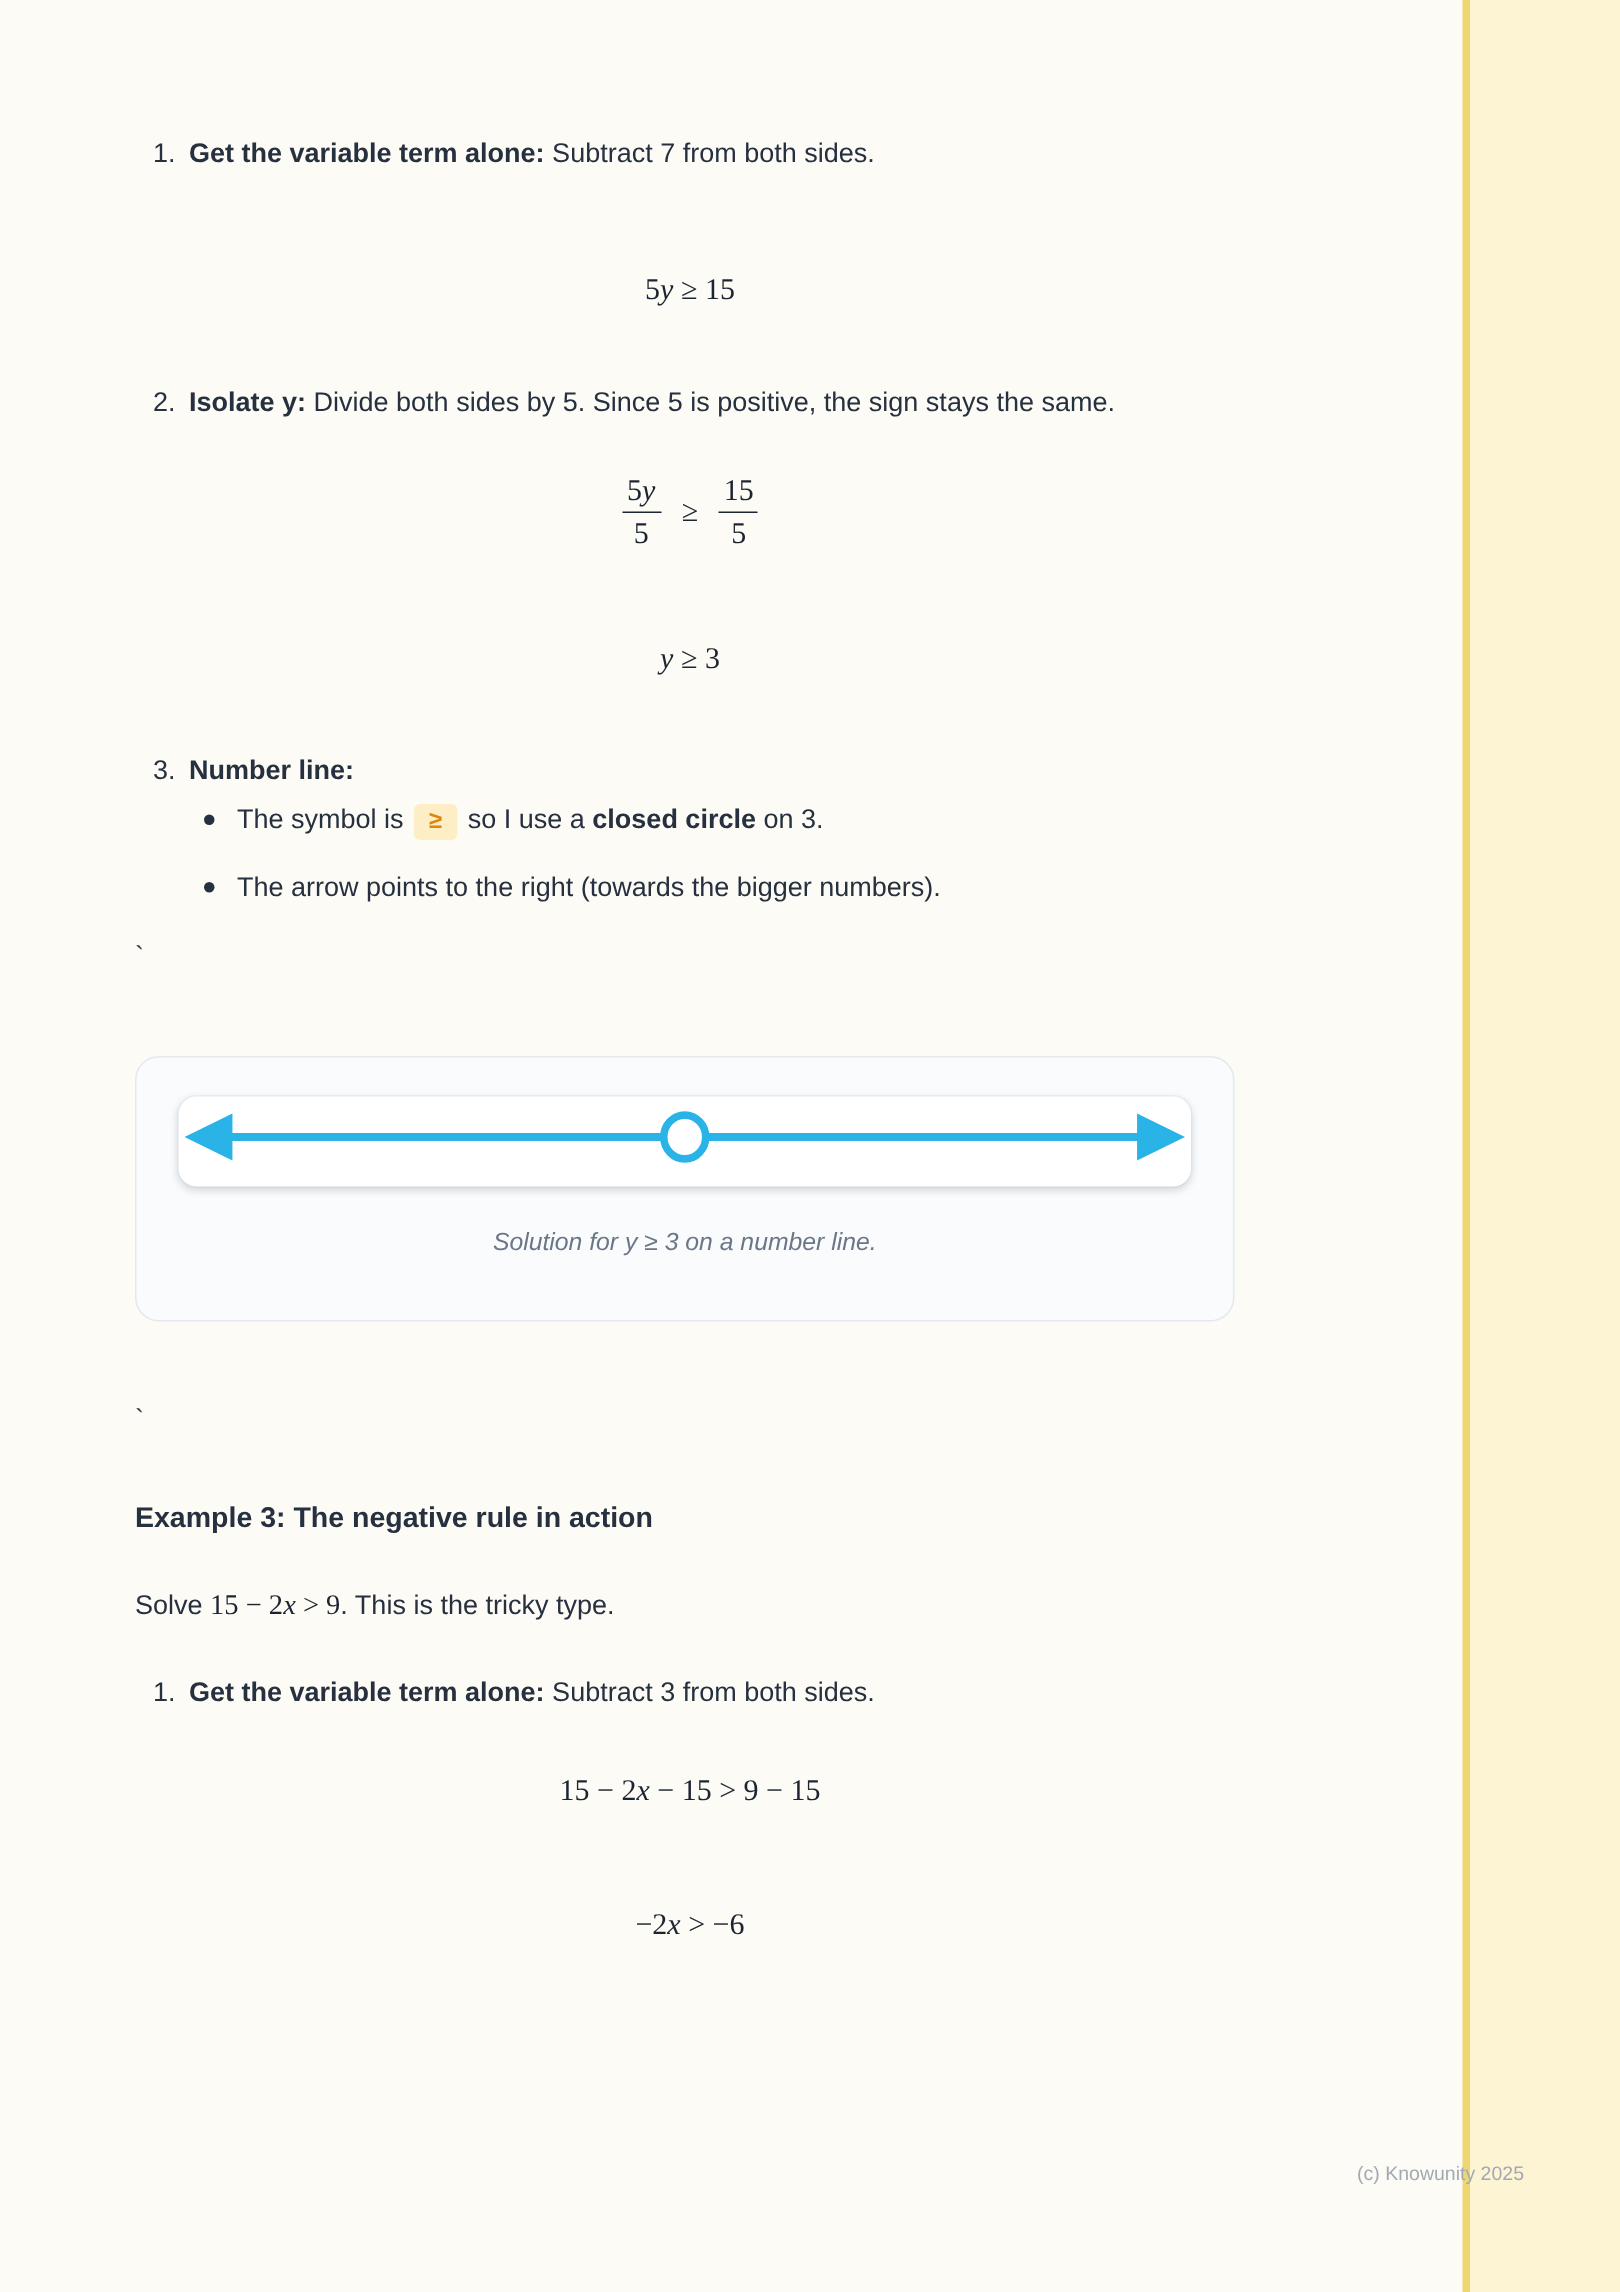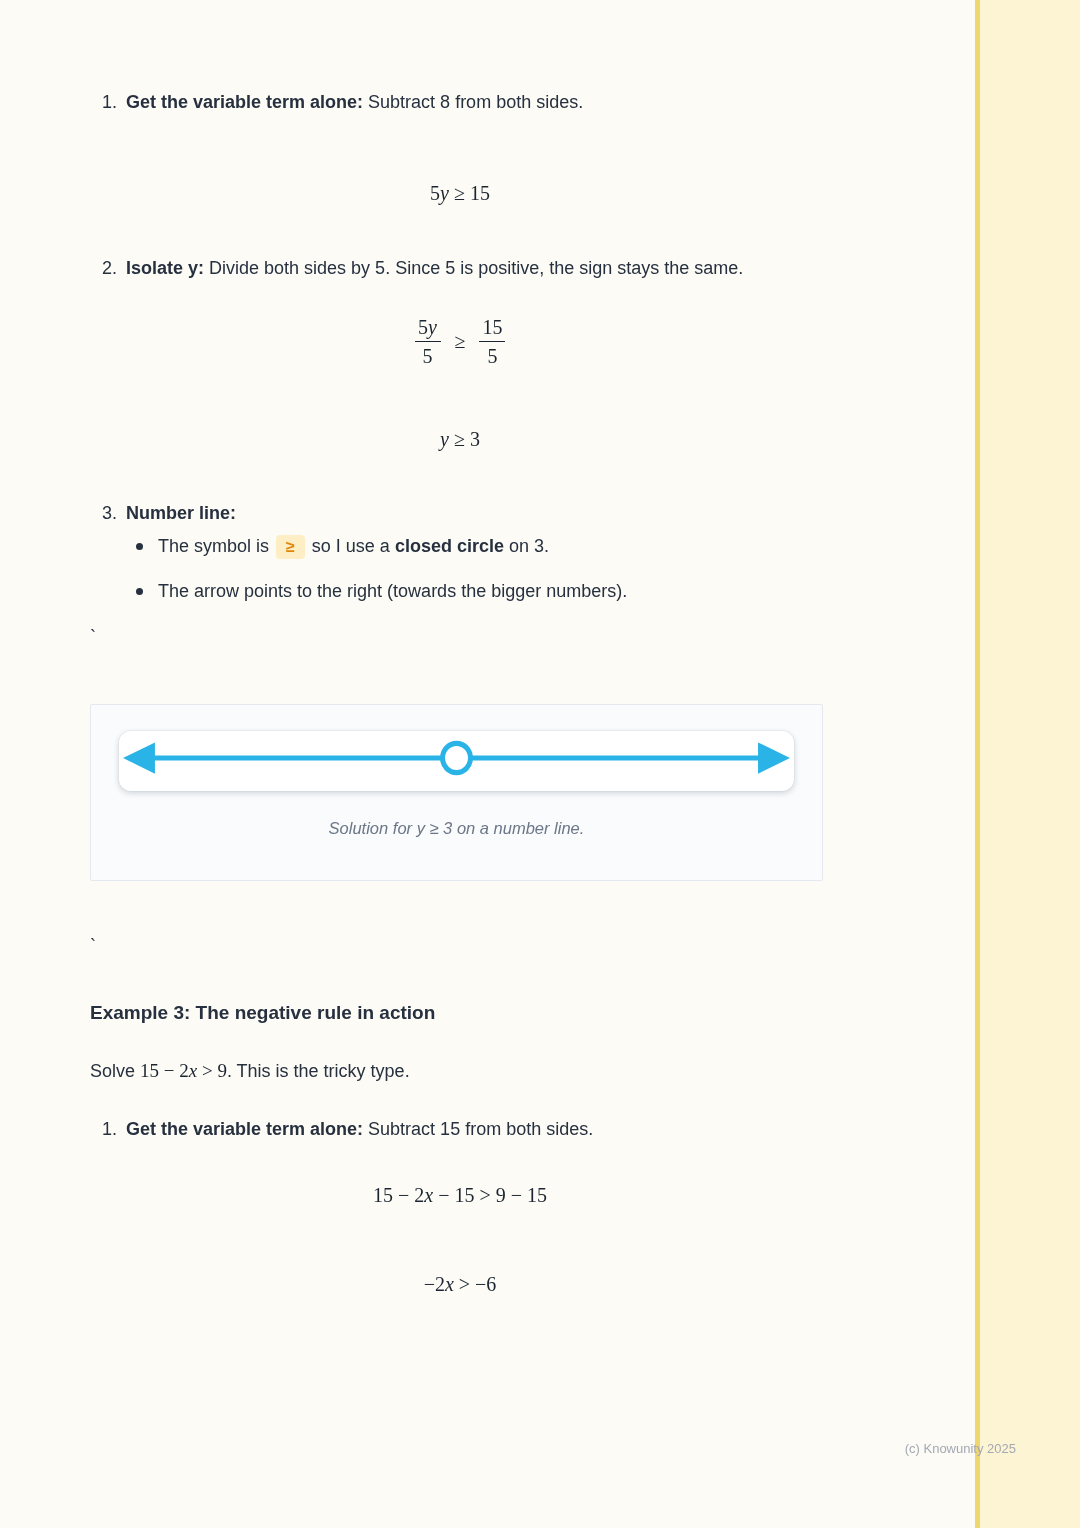--- a/index.html
+++ b/index.html
@@ -54,21 +54,21 @@
     border-radius:4px;
     margin:0 2px;
   }
   .frac-row{display:flex;justify-content:center;align-items:center;gap:14px;}
   .frac{display:inline-flex;flex-direction:column;align-items:center;line-height:24px;}
   .frac .bar{display:block;height:1.4px;background:var(--math);width:100%;min-width:26px;margin:2px 0;}
   .figure{
     width:733px;
     background:#f9fbfc;
     border:1px solid #e3e9ef;
-    border-radius:2px;
+    border-radius:16px;
     padding:26px 28px 38px;
   }
   .nl-pill{
     background:#ffffff;
     border-radius:12px;
     box-shadow:0 2px 6px rgba(15,40,60,.18),0 0 0 1px rgba(15,40,60,.03);
     padding:2px 0 0;
   }
   .nl-line{stroke:var(--accent-cyan);stroke-width:5;}
   .nl-arrow{fill:var(--accent-cyan);}
@@ -95,21 +95,21 @@
 <body>
 
 <div class="band"></div>
 <div class="band-line"></div>
 
 <main class="content">
 
 
   <div class="step" style="margin-top:28px">
     <span class="step-num">1.</span>
-    <p class="step-text"><strong>Get the variable term alone:</strong><span> Subtract 8 from both sides.</span></p>
+    <p class="step-text"><strong>Get the variable term alone:</strong><span> Subtract 7 from both sides.</span></p>
   </div>
 
 
   <div class="math-display" style="margin-top:61px">5<i>y</i> ≥ 15</div>
 
   <div class="step" style="margin-top:45px">
     <span class="step-num">2.</span>
     <p class="step-text"><strong>Isolate y:</strong><span> Divide both sides by 5. Since 5 is positive, the sign stays the same.</span></p>
   </div>
 
@@ -160,21 +160,21 @@
   </figure>
 
   <p class="tick" style="margin-top:52px">`</p>
 
   <h2 class="heading" style="margin-top:39px">Example 3: The negative rule in action</h2>
 
   <p class="para" style="margin-top:31px"><span>Solve </span><span class="math-inline">15 − 2<i>x</i> &gt; 9</span><span>. This is the tricky type.</span></p>
 
   <div class="step" style="margin-top:28px">
     <span class="step-num">1.</span>
-    <p class="step-text"><strong>Get the variable term alone:</strong><span> Subtract 15 from both sides.</span></p>
+    <p class="step-text"><strong>Get the variable term alone:</strong><span> Subtract 3 from both sides.</span></p>
   </div>
 
   <div class="math-display" style="margin-top:36px">15 − 2<i>x</i> − 15 &gt; 9 − 15</div>
 
   <div class="math-display" style="margin-top:62px">−2<i>x</i> &gt; −6</div>
 
 </main>
 
 <div class="footer">(c) Knowunity 2025</div>
 

